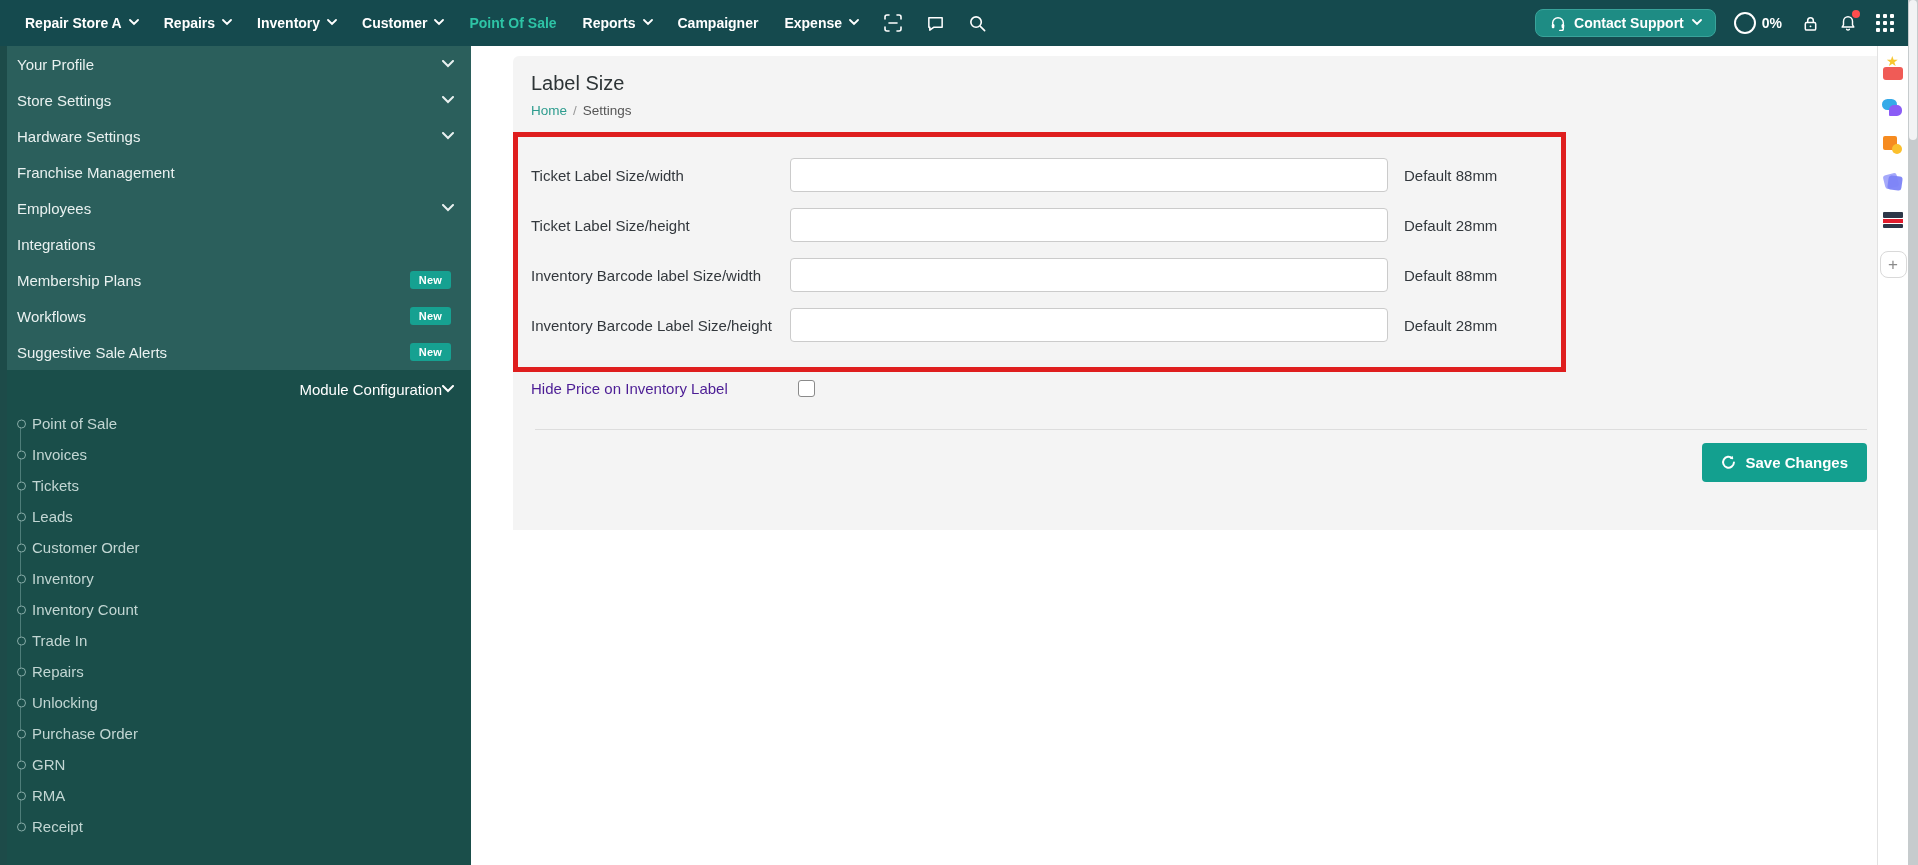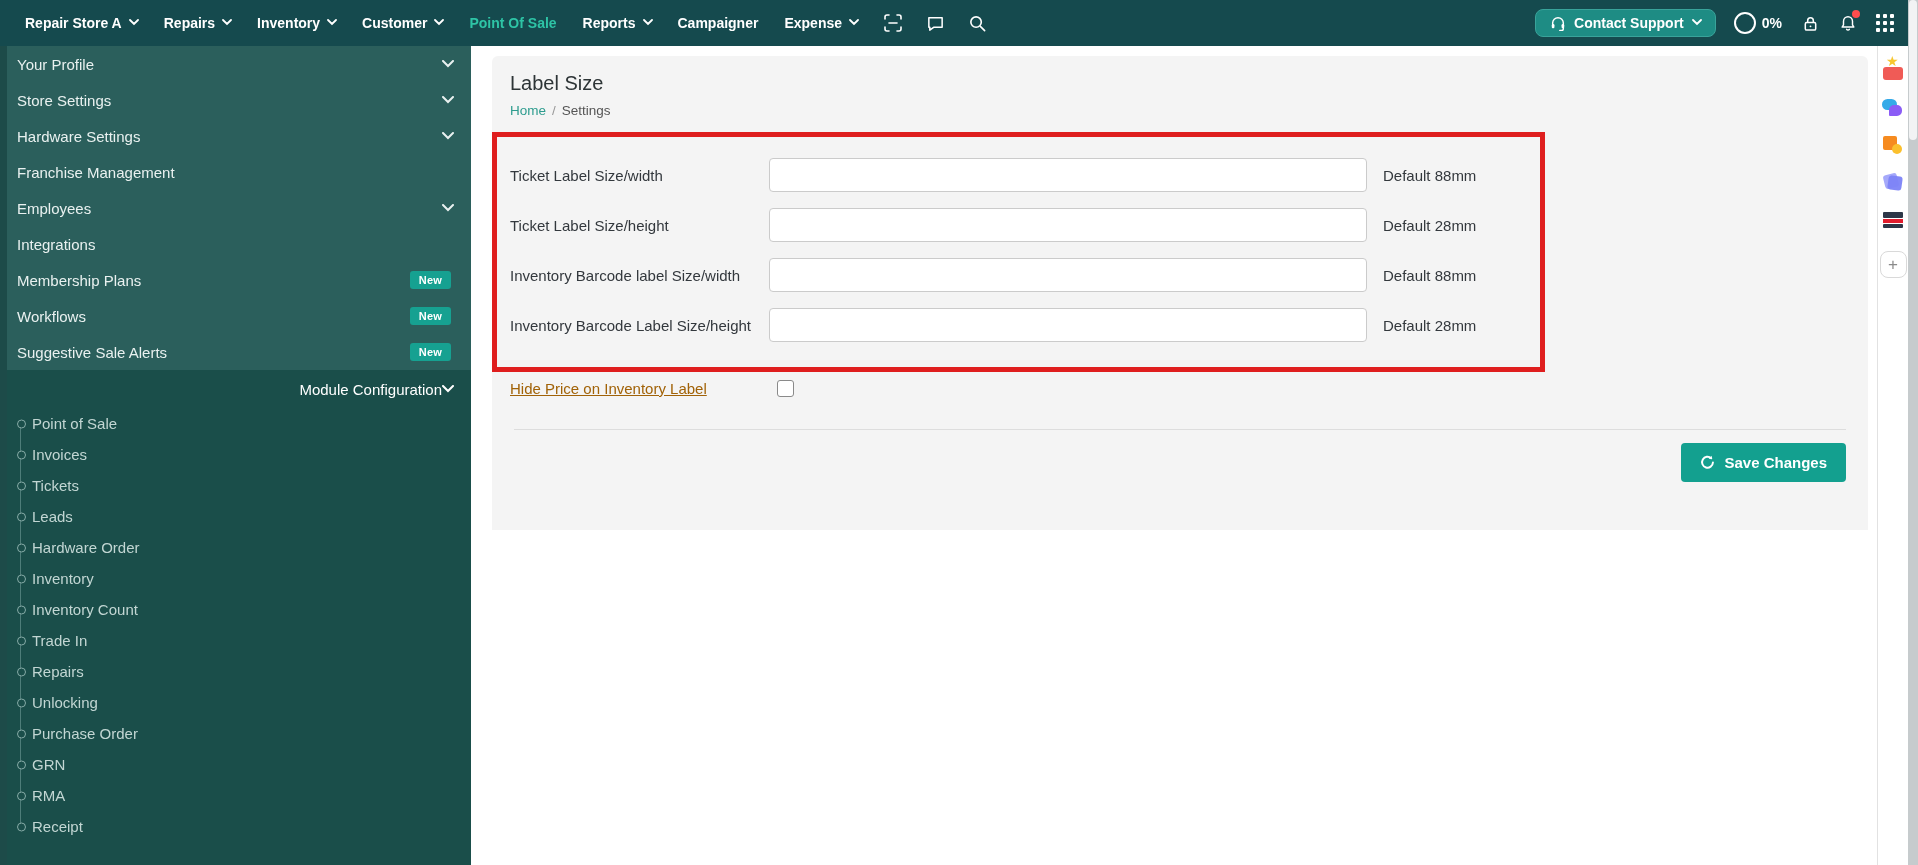--- a/index.html
+++ b/index.html
@@ -68,21 +68,21 @@
   .sub-item {
     height: 31px; display: flex; align-items: center;
     padding-left: 32px; font-size: 15px; color: #c2d6d3; cursor: pointer; position: relative;
   }
   .sub-item::before {
     content:''; position:absolute; left:16.5px; top:50%; transform:translateY(-50%);
     width: 7px; height: 7px; border: 1px solid #86aba7; border-radius: 50%; background: #1a4e4a;
   }
 
   
-  .main { flex: 1 1 auto; background: #fff; min-width: 0; }
+  .main { flex: 1 1 auto; background: #fff; min-width: 0; padding-left: 21px; }
   .card {
     margin: 10px 9px 0 21px; width: 1376px; height: 474px;
     background: #f4f4f4; border-radius: 6px 6px 0 0;
   }
   .card-head { padding: 16px 24px 0 18px; }
   .page-title { font-size: 20px; color: #2d3436; font-weight: 400; }
   .breadcrumb { margin-top: 8px; font-size: 13.5px; display: flex; gap: 6px; align-items: flex-end; }
   .crumb-home { color: #2d9c8e; cursor: pointer; }
   .crumb-sep { color: #999; }
   .crumb-cur { color: #555; }
@@ -95,21 +95,21 @@
   .form-row { display: flex; align-items: center; height: 36px; margin-bottom: 14px; }
   .form-row:last-child { margin-bottom: 0; }
   .form-label { width: 272px; padding-left: 13px; font-size: 15px; color: #33383d; }
   .form-input {
     width: 598px; height: 34px; border: 1px solid #cbcbcb; border-radius: 4px;
     background: #fff; outline: none; padding: 0 10px; font-size: 14px; font-family: inherit;
   }
   .form-hint { margin-left: 16px; font-size: 15px; color: #33383d; white-space: nowrap; }
 
   .check-row { display: flex; align-items: center; margin-top: 8px; }
-  .check-label { width: 272px; padding-left: 18px; font-size: 15px; color: #a16207; text-decoration: underline; }
+  .check-label { width: 272px; padding-left: 18px; font-size: 15px; color: #4c1d95; }
   .checkbox {
     appearance: none; -webkit-appearance: none;
     width: 17px; height: 17px; border: 1px solid #8a8a8a; border-radius: 3px;
     background: #fff; cursor: pointer; margin-left: 13px;
   }
 
   .save-section {
     margin: 32px 22px 0 22px; border-top: 1px solid #ddd;
     padding-top: 13px; display: flex; justify-content: flex-end;
   }
@@ -347,21 +347,21 @@
           <div class="sub-item">
               <span>Invoices</span>
             </div>
           <div class="sub-item">
               <span>Tickets</span>
             </div>
           <div class="sub-item">
               <span>Leads</span>
             </div>
           <div class="sub-item">
-              <span>Hardware Order</span>
+              <span>Customer Order</span>
             </div>
           <div class="sub-item">
               <span>Inventory</span>
             </div>
           <div class="sub-item">
               <span>Inventory Count</span>
             </div>
           <div class="sub-item">
               <span>Trade In</span>
             </div>

